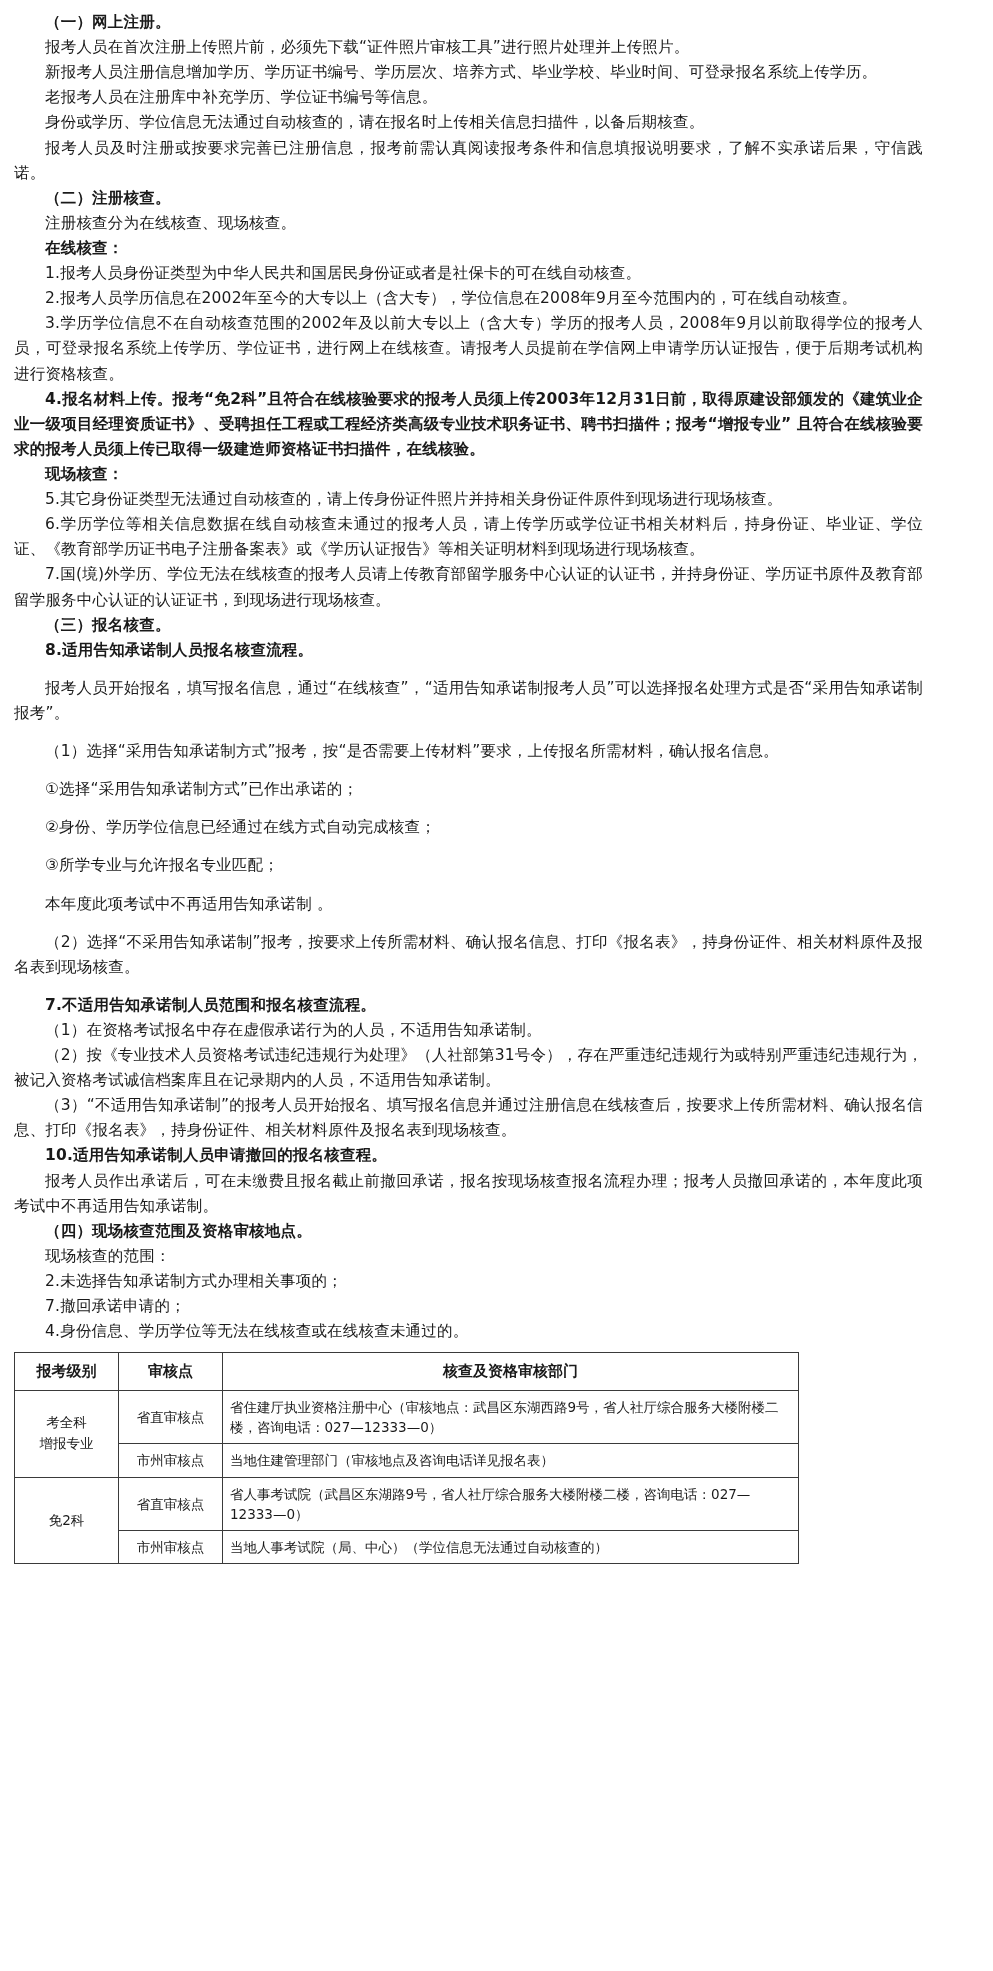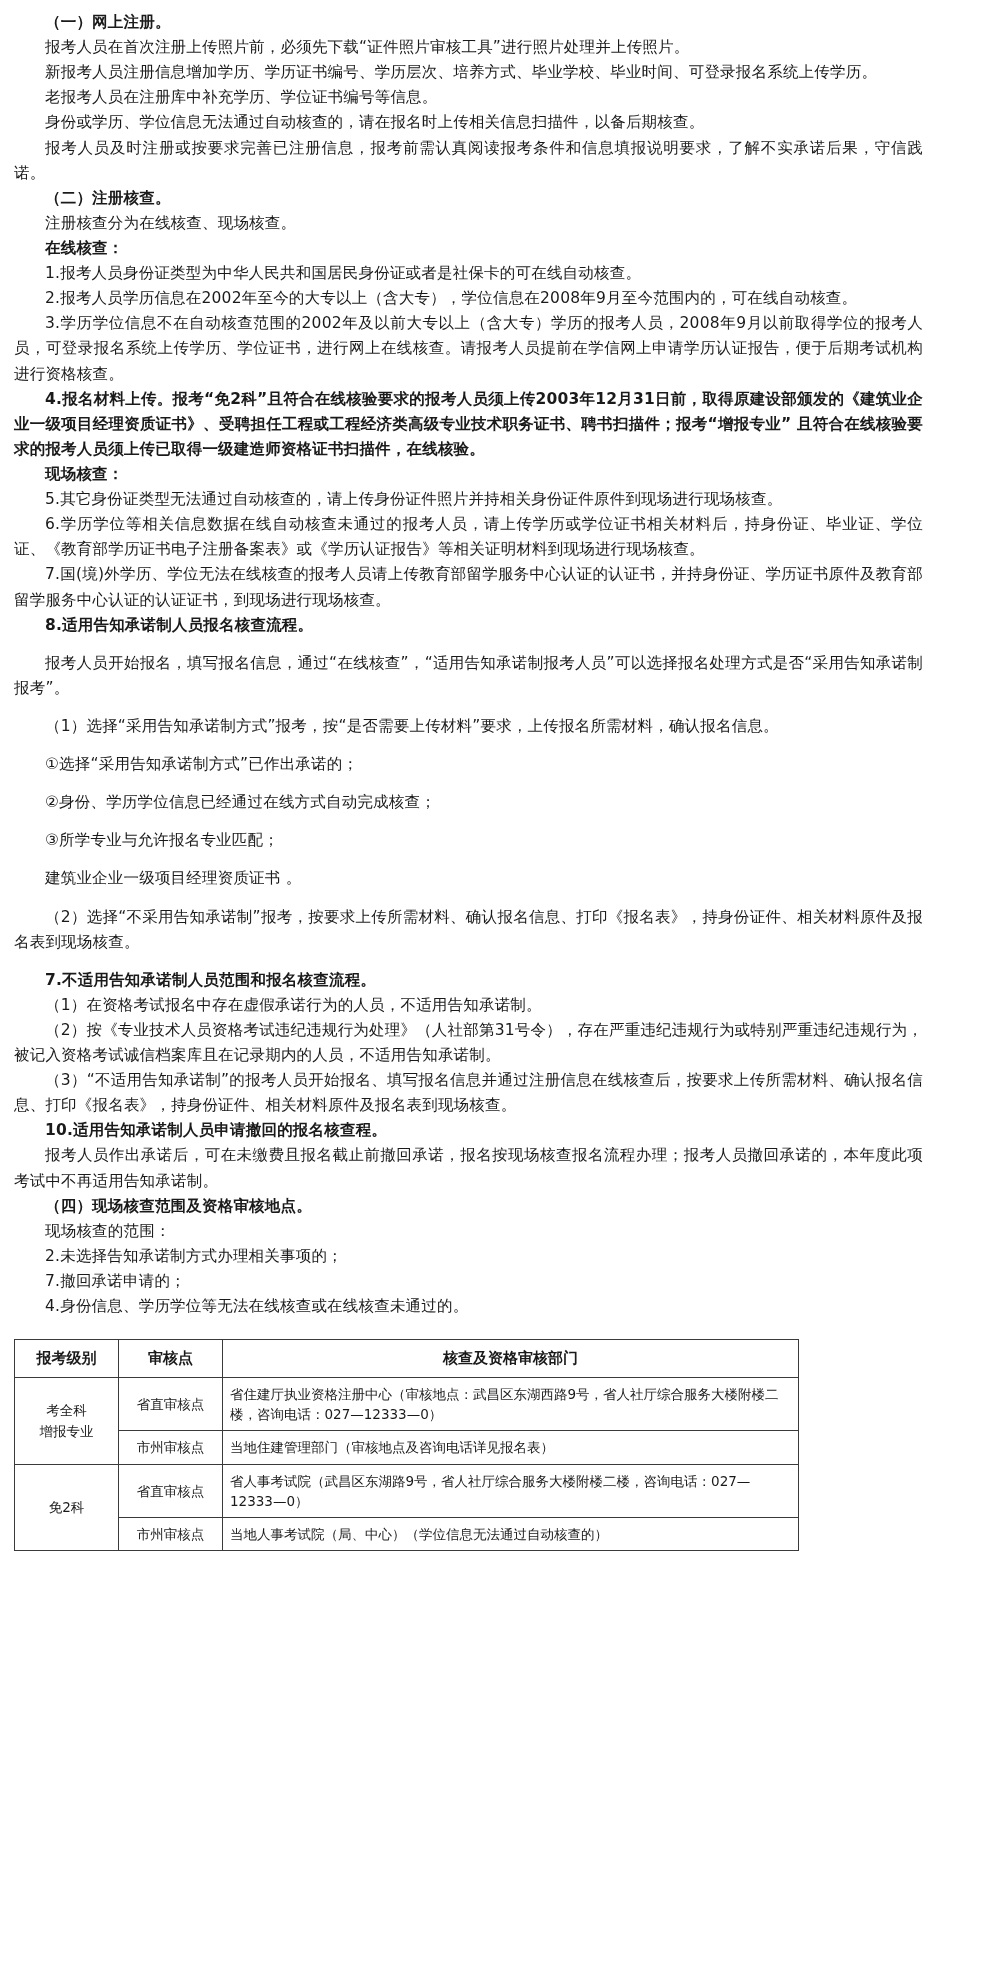--- a/index.html
+++ b/index.html
@@ -27,21 +27,21 @@
   .indent2 {
     text-indent: 2em;
   }
   .bold {
     font-weight: bold;
   }
   .gap-md { margin-top: 13px; }
 
   
   .tbl-wrap {
-    margin-top: 20px;
+    margin-top: 8px;
   }
   table.review {
     border-collapse: collapse;
     width: 784px;
     table-layout: fixed;
     font-size: 13.5px;
     line-height: 1.5;
   }
   table.review td, table.review th {
     border: 1px solid #3a3a3a;
@@ -78,27 +78,28 @@
   <p class="p indent2 bold">在线核查：</p>
   <p class="p indent2">1.报考人员身份证类型为中华人民共和国居民身份证或者是社保卡的可在线自动核查。</p>
   <p class="p indent2">2.报考人员学历信息在2002年至今的大专以上（含大专），学位信息在2008年9月至今范围内的，可在线自动核查。</p>
   <p class="p indent2">3.学历学位信息不在自动核查范围的2002年及以前大专以上（含大专）学历的报考人员，2008年9月以前取得学位的报考人员，可登录报名系统上传学历、学位证书，进行网上在线核查。请报考人员提前在学信网上申请学历认证报告，便于后期考试机构进行资格核查。</p>
   <p class="p indent2 bold">4.报名材料上传。报考“免2科”且符合在线核验要求的报考人员须上传2003年12月31日前，取得原建设部颁发的《建筑业企业一级项目经理资质证书》、受聘担任工程或工程经济类高级专业技术职务证书、聘书扫描件；报考“增报专业” 且符合在线核验要求的报考人员须上传已取得一级建造师资格证书扫描件，在线核验。</p>
   <p class="p indent2 bold">现场核查：</p>
   <p class="p indent2">5.其它身份证类型无法通过自动核查的，请上传身份证件照片并持相关身份证件原件到现场进行现场核查。</p>
   <p class="p indent2">6.学历学位等相关信息数据在线自动核查未通过的报考人员，请上传学历或学位证书相关材料后，持身份证、毕业证、学位证、《教育部学历证书电子注册备案表》或《学历认证报告》等相关证明材料到现场进行现场核查。</p>
   <p class="p indent2">7.国(境)外学历、学位无法在线核查的报考人员请上传教育部留学服务中心认证的认证书，并持身份证、学历证书原件及教育部留学服务中心认证的认证证书，到现场进行现场核查。</p>
 
+  <p class="p indent2 bold">（三）报名核查。</p>
   <p class="p indent2 bold">8.适用告知承诺制人员报名核查流程。</p>
   <p class="p indent2 gap-md">报考人员开始报名，填写报名信息，通过“在线核查”，“适用告知承诺制报考人员”可以选择报名处理方式是否“采用告知承诺制报考”。</p>
   <p class="p indent2 gap-md">（1）选择“采用告知承诺制方式”报考，按“是否需要上传材料”要求，上传报名所需材料，确认报名信息。</p>
   <p class="p indent2 gap-md">①选择“采用告知承诺制方式”已作出承诺的；</p>
   <p class="p indent2 gap-md">②身份、学历学位信息已经通过在线方式自动完成核查；</p>
   <p class="p indent2 gap-md">③所学专业与允许报名专业匹配；</p>
-  <p class="p indent2 gap-md">建筑业企业一级项目经理资质证书 。</p>
+  <p class="p indent2 gap-md">本年度此项考试中不再适用告知承诺制 。</p>
   <p class="p indent2 gap-md">（2）选择“不采用告知承诺制”报考，按要求上传所需材料、确认报名信息、打印《报名表》，持身份证件、相关材料原件及报名表到现场核查。</p>
 
   <p class="p indent2 bold gap-md">7.不适用告知承诺制人员范围和报名核查流程。</p>
   <p class="p indent2">（1）在资格考试报名中存在虚假承诺行为的人员，不适用告知承诺制。</p>
   <p class="p indent2">（2）按《专业技术人员资格考试违纪违规行为处理》（人社部第31号令），存在严重违纪违规行为或特别严重违纪违规行为，被记入资格考试诚信档案库且在记录期内的人员，不适用告知承诺制。</p>
   <p class="p indent2">（3）“不适用告知承诺制”的报考人员开始报名、填写报名信息并通过注册信息在线核查后，按要求上传所需材料、确认报名信息、打印《报名表》，持身份证件、相关材料原件及报名表到现场核查。</p>
 
   <p class="p indent2 bold">10.适用告知承诺制人员申请撤回的报名核查程。</p>
   <p class="p indent2">报考人员作出承诺后，可在未缴费且报名截止前撤回承诺，报名按现场核查报名流程办理；报考人员撤回承诺的，本年度此项考试中不再适用告知承诺制。</p>
 
@@ -117,21 +118,21 @@
       </colgroup>
       <thead>
         <tr>
           <th>报考级别</th>
           <th>审核点</th>
           <th>核查及资格审核部门</th>
         </tr>
       </thead>
       <tbody>
         <tr>
-          <td class="c cell-pad" rowspan="2" style="white-space:pre-line;">考全科
+          <td class="c cell-pad" rowspan="2" style="white-space:pre-line;font-family:Liberation Serif, serif;">考全科
 增报专业</td>
           <td class="c">省直审核点</td>
           <td class="l">省住建厅执业资格注册中心（审核地点：武昌区东湖西路9号，省人社厅综合服务大楼附楼二楼，咨询电话：027—12333—0）</td>
         </tr>
         <tr>
           <td class="c">市州审核点</td>
           <td class="l">当地住建管理部门（审核地点及咨询电话详见报名表）</td>
         </tr>
         <tr>
           <td class="c cell-pad" rowspan="2" style="white-space:pre-line;">免2科</td>

